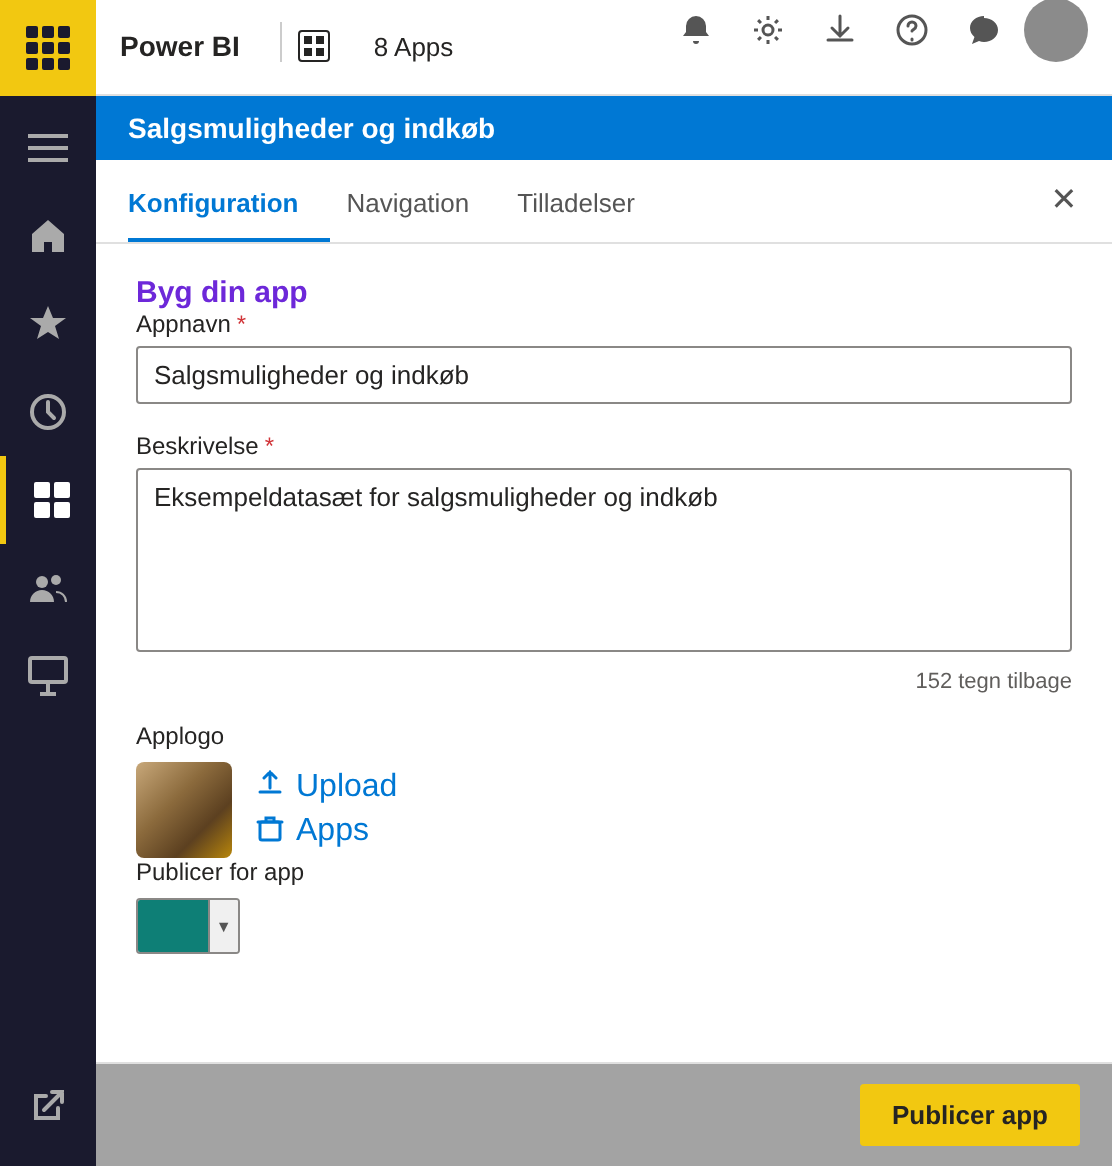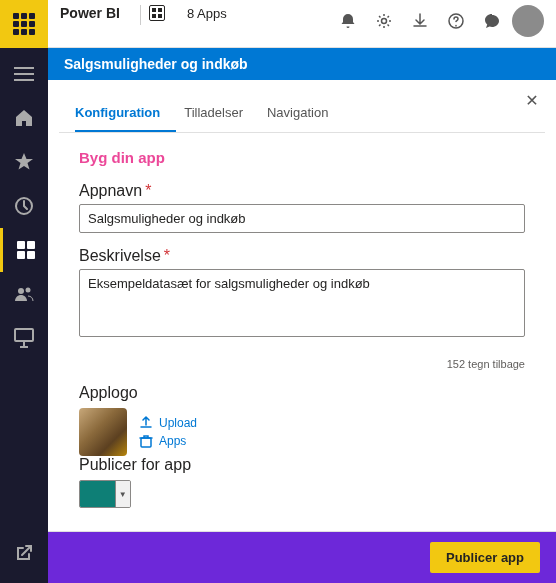--- a/index.html
+++ b/index.html
@@ -86,22 +86,22 @@
       background: #fff;
       height: 583px;
       overflow: hidden;
     }
 
     
     .topbar {
       height: 48px;
       background: #fff;
       display: flex;
-      align-items: flex-start;
-      padding: 5px 12px;
+      align-items: flex-end;
+      padding: 16px 12px;
       border-bottom: 1px solid #e0e0e0;
       flex-shrink: 0;
     }
     .topbar-logo {
       display: flex;
       align-items: center;
       gap: 8px;
       margin-right: 12px;
     }
     .power-bi-text {
@@ -168,21 +168,21 @@
       font-size: 14px;
       font-weight: 600;
       flex-shrink: 0;
     }
 
     
     .panel {
       flex: 1;
       background: #fff;
       overflow-y: auto;
-      padding: 11px;
+      padding: 0;
       position: relative;
     }
 
     
     .tabs {
       display: flex;
       border-bottom: 1px solid #e0e0e0;
       padding: 0 16px;
       margin-top: 4px;
     }
@@ -216,28 +216,27 @@
       justify-content: center;
     }
 
     
     .form-area {
       padding: 16px 20px;
     }
     .section-title {
       font-size: 15px;
       font-weight: 600;
-      color: #ec4899;
-      margin-bottom: 16px;
+      color: #6d28d9;
     }
     .form-group {
       margin-bottom: 14px;
     }
     .form-label {
-      font-size: 16px;
+      font-size: 12px;
       color: #252423;
       margin-bottom: 4px;
       display: flex;
       align-items: center;
       gap: 3px;
     }
     .required {
       color: #d13438;
     }
     .form-input {
@@ -250,29 +249,29 @@
       outline: none;
     }
     .form-textarea {
       width: 100%;
       border: 1px solid #8a8886;
       padding: 6px 8px;
       font-size: 13px;
       color: #252423;
       border-radius: 2px;
       resize: none;
-      height: 68px;
+      height: 92px;
       outline: none;
       font-family: inherit;
     }
     .char-count {
       text-align: right;
       font-size: 11px;
       color: #605e5c;
-      margin-top: 18px;
+      margin-top: 6px;
     }
 
     
     .logo-section {
       margin-bottom: 0;
     }
     .logo-preview-row {
       display: flex;
       align-items: center;
       gap: 12px;
@@ -294,24 +293,24 @@
       align-items: center;
       justify-content: center;
     }
     .logo-actions {
       display: flex;
       flex-direction: column;
       gap: 4px;
     }
     .logo-action-btn {
       display: flex;
-      align-items: center;
+      align-items: flex-start;
       gap: 6px;
       cursor: pointer;
-      font-size: 12px;
+      font-size: 16px;
       color: #0078d4;
     }
 
     
     .theme-section {
       margin-bottom: 16px;
     }
     .color-picker-btn {
       display: flex;
       align-items: center;
@@ -343,21 +342,21 @@
 
     
     .footer {
       display: flex;
       justify-content: flex-end;
       align-items: center;
       padding: 10px 16px;
       border-top: 1px solid #e0e0e0;
       gap: 8px;
       flex-shrink: 0;
-      background: #6d28d9;
+      background: #a3a3a3;
     }
     .btn-primary {
       background: #f2c811;
       color: #252423;
       border: none;
       padding: 8px 16px;
       font-size: 13px;
       font-weight: 600;
       cursor: pointer;
       border-radius: 2px;
@@ -506,24 +505,24 @@
   <div class="content-banner">
     <span>Salgsmuligheder og indkøb</span>
   </div>
 
   <div class="panel">
     <div class="tabs">
       <div class="tab active">
         <span>Konfiguration</span>
       </div>
       <div class="tab">
+        <span>Navigation</span>
+      </div>
+      <div class="tab">
         <span>Tilladelser</span>
-      </div>
-      <div class="tab">
-        <span>Navigation</span>
       </div>
     </div>
     <div class="close-btn">✕</div>
 
     <div class="form-area">
       <div class="section-title">Byg din app</div>
 
       <div class="form-group">
         <div class="form-label">
           <span>Appnavn</span>

